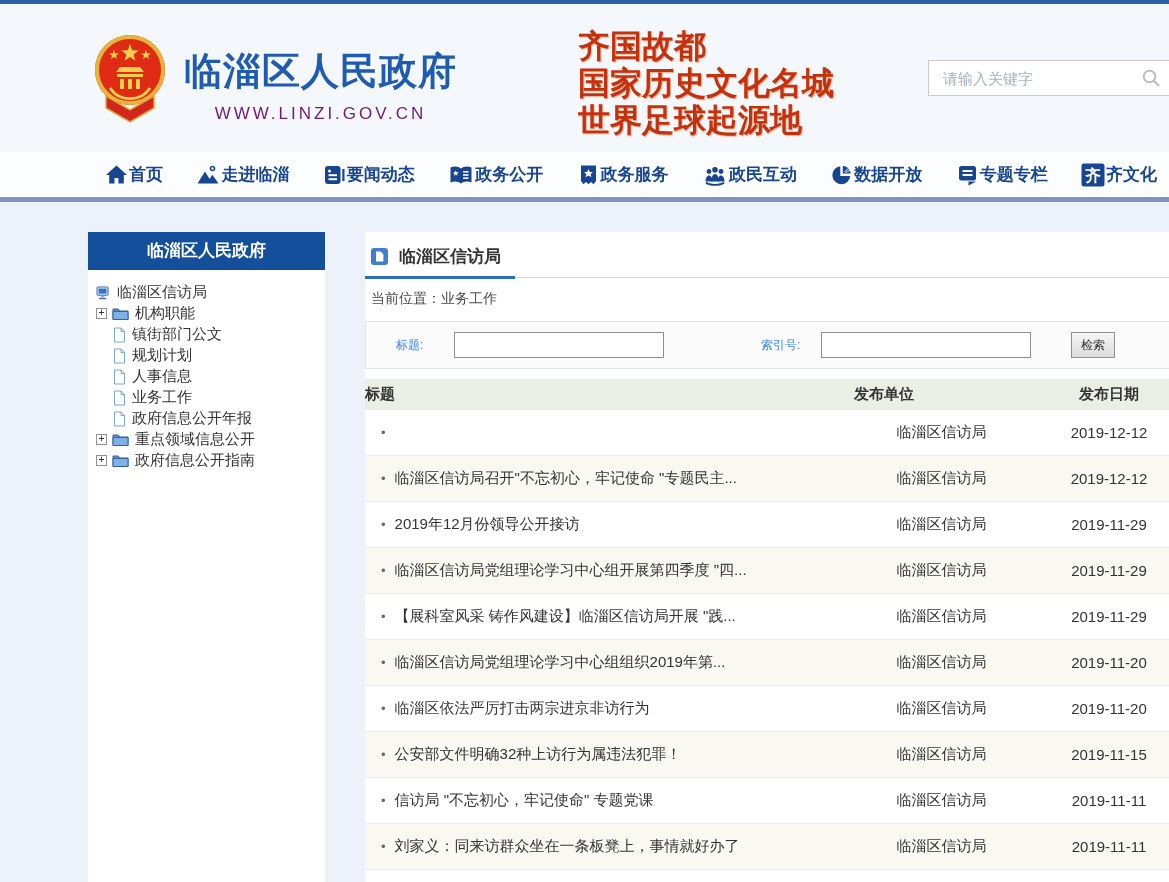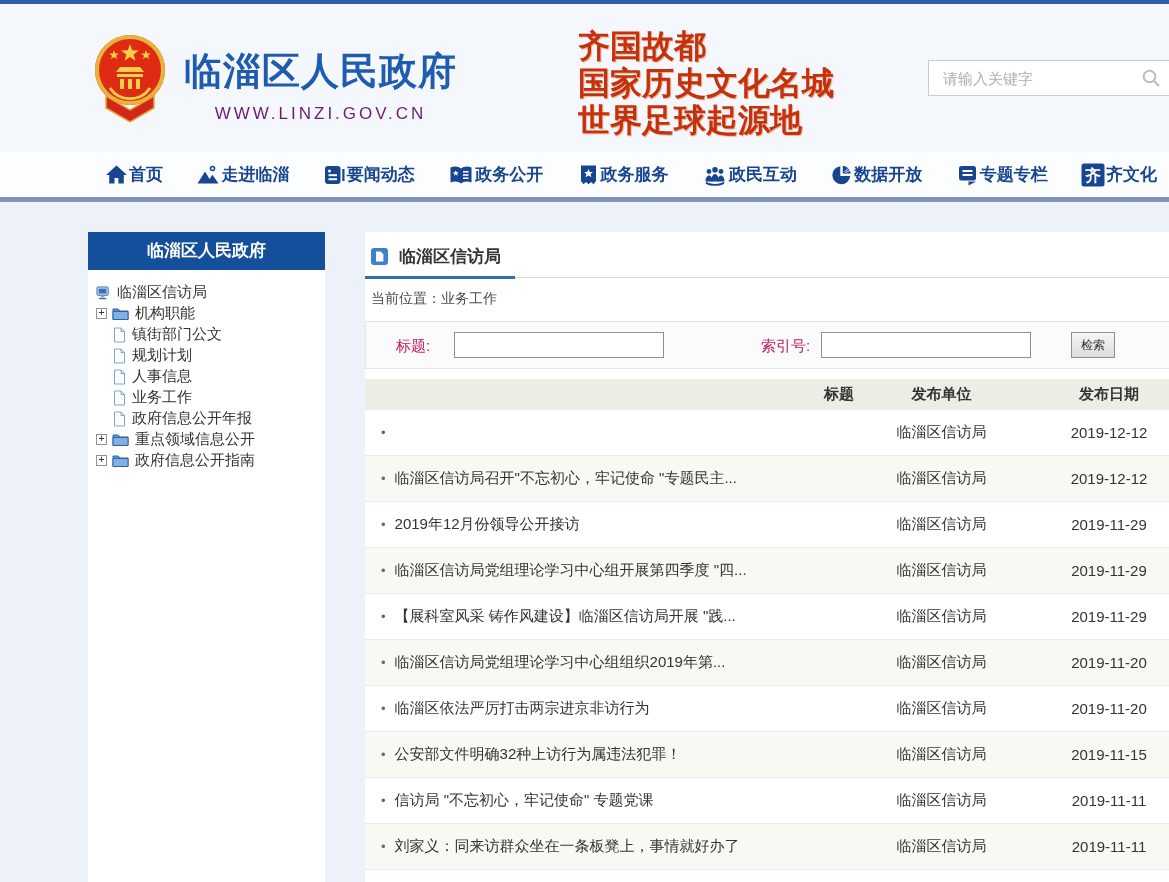--- a/index.html
+++ b/index.html
@@ -38,32 +38,32 @@
     font-size:10px;line-height:8px;text-align:center;color:#333;margin-right:5px;flex:0 0 auto;font-family:"DejaVu Sans Mono",monospace}
   .tree-item svg{flex:0 0 auto}
   
   .main{position:absolute;left:365px;top:30px;width:824px;bottom:0;background:#fff}
   .main-title-wrap{position:relative;border-bottom:1px solid #d9d9d9;padding:13px 0 9px 6px}
   .main-title-wrap::after{content:"";position:absolute;left:0;bottom:-2px;width:150px;height:3px;background:#2e6db8}
   .main-title-row{display:flex;align-items:center;gap:11px}
   .main-title{font-size:17px;font-weight:bold;color:#333}
   .breadcrumb{padding:12px 0 0 6px;font-size:14px;color:#4a4a4a}
   .qform{position:relative;margin-top:13px;height:48px;background:#fbfbfb;border:1px solid #e4e4e4;box-sizing:border-box}
-  .qform label{position:absolute;top:15px;font-size:15px;color:#be185d}
+  .qform label{position:absolute;top:15px;font-size:12px;color:#3b82f6}
   .lab-title{left:30px}
   .lab-index{left:395px}
   .qform input{position:absolute;top:10px;height:26px;width:210px;border:1px solid #8f8f8f;box-sizing:border-box;outline:0;padding:0 6px;font-size:14px}
   .inp-title{left:88px}
   .inp-index{left:455px}
   .qform button{position:absolute;left:705px;top:10px;width:44px;height:26px;font-size:12px;color:#333;
     background:linear-gradient(#f6f6f6,#dcdcdc);border:1px solid #8f8f8f;cursor:pointer;font-family:"Liberation Sans",sans-serif}
   .table{margin-top:10px}
   .thead{display:flex;height:31px;align-items:center;background:#ebeee5;font-weight:bold;font-size:15px;color:#333}
-  .th-title{flex:1;text-align:right}
-  .th-unit{width:175px;text-align:center}
+  .th-title{flex:1;text-align:left}
+  .th-unit{width:175px;text-align:left}
   .th-date{width:160px;text-align:center}
   .trow{display:flex;height:45px;align-items:center;border-bottom:1px solid #ececec;font-size:15px;color:#333;background:#fff;cursor:pointer}
   .trow:nth-child(even){background:#faf8f2}
   .cell-title{flex:1;padding-left:16px;display:flex;align-items:center;white-space:nowrap;overflow:hidden}
   .bullet{color:#666;margin-right:9px;font-size:13px;flex:0 0 auto}
   .cell-unit{width:175px;text-align:center}
   .cell-date{width:160px;text-align:center}
 </style>
 </head>
 <body>

